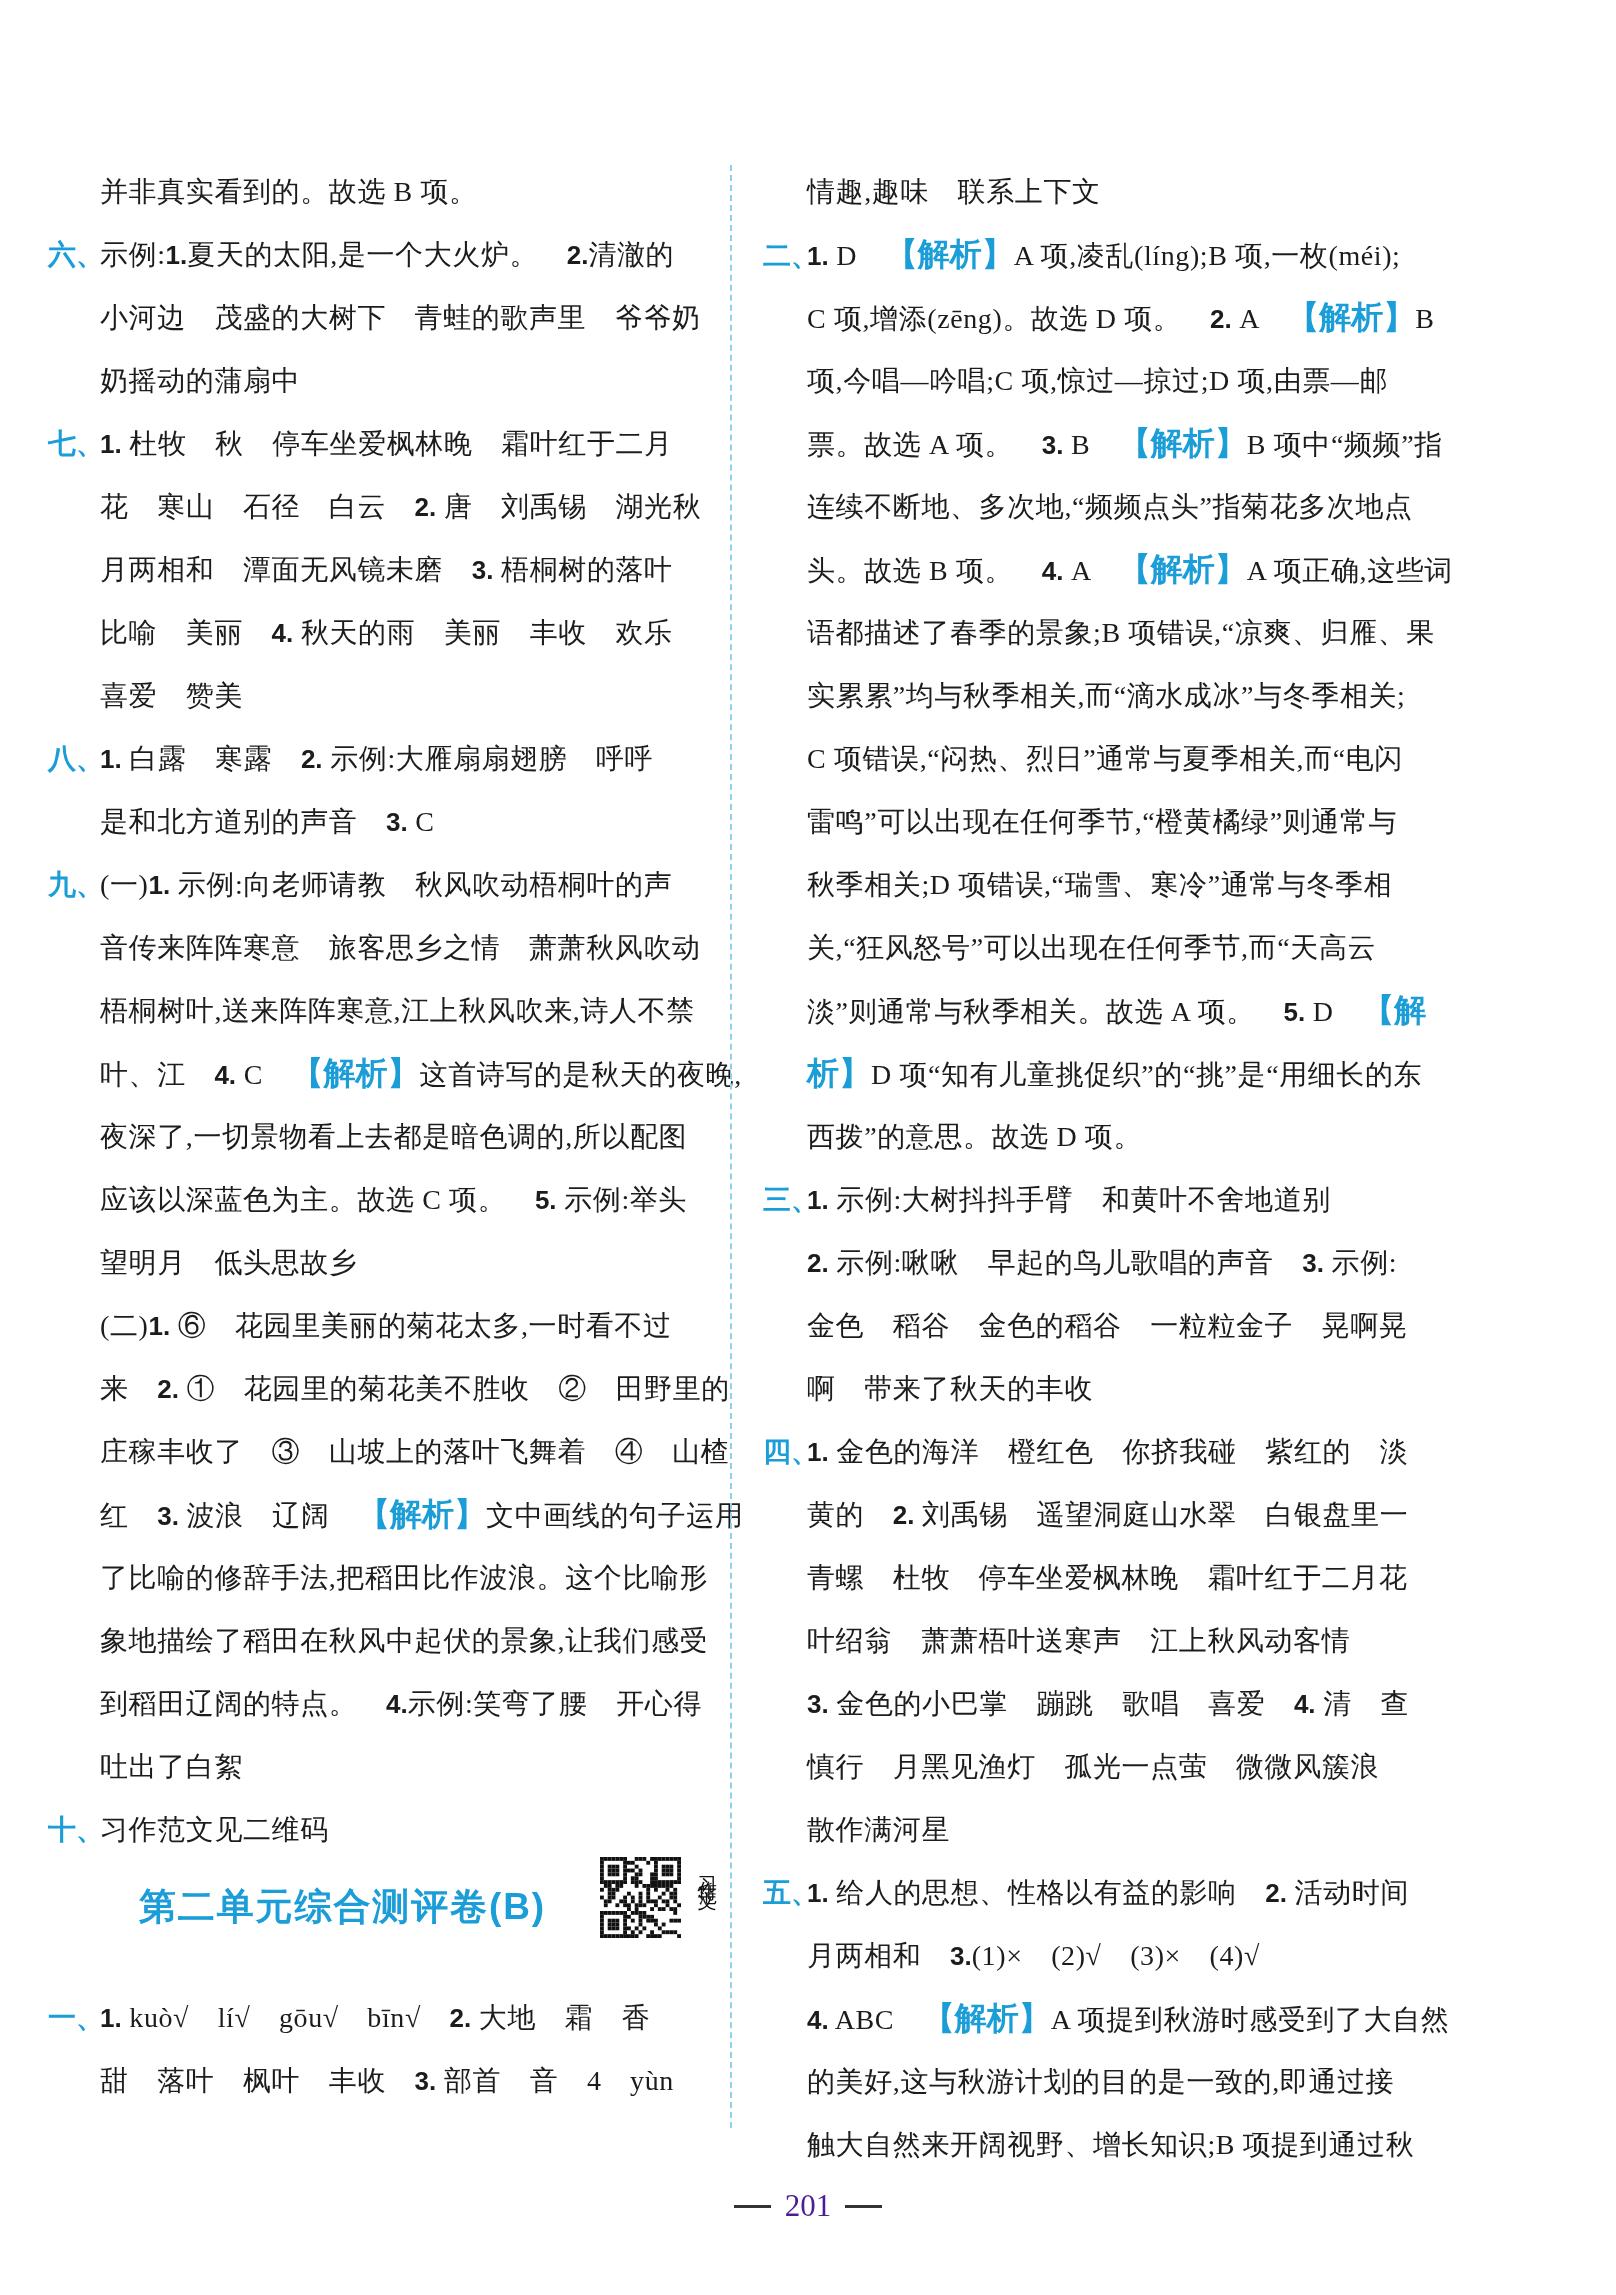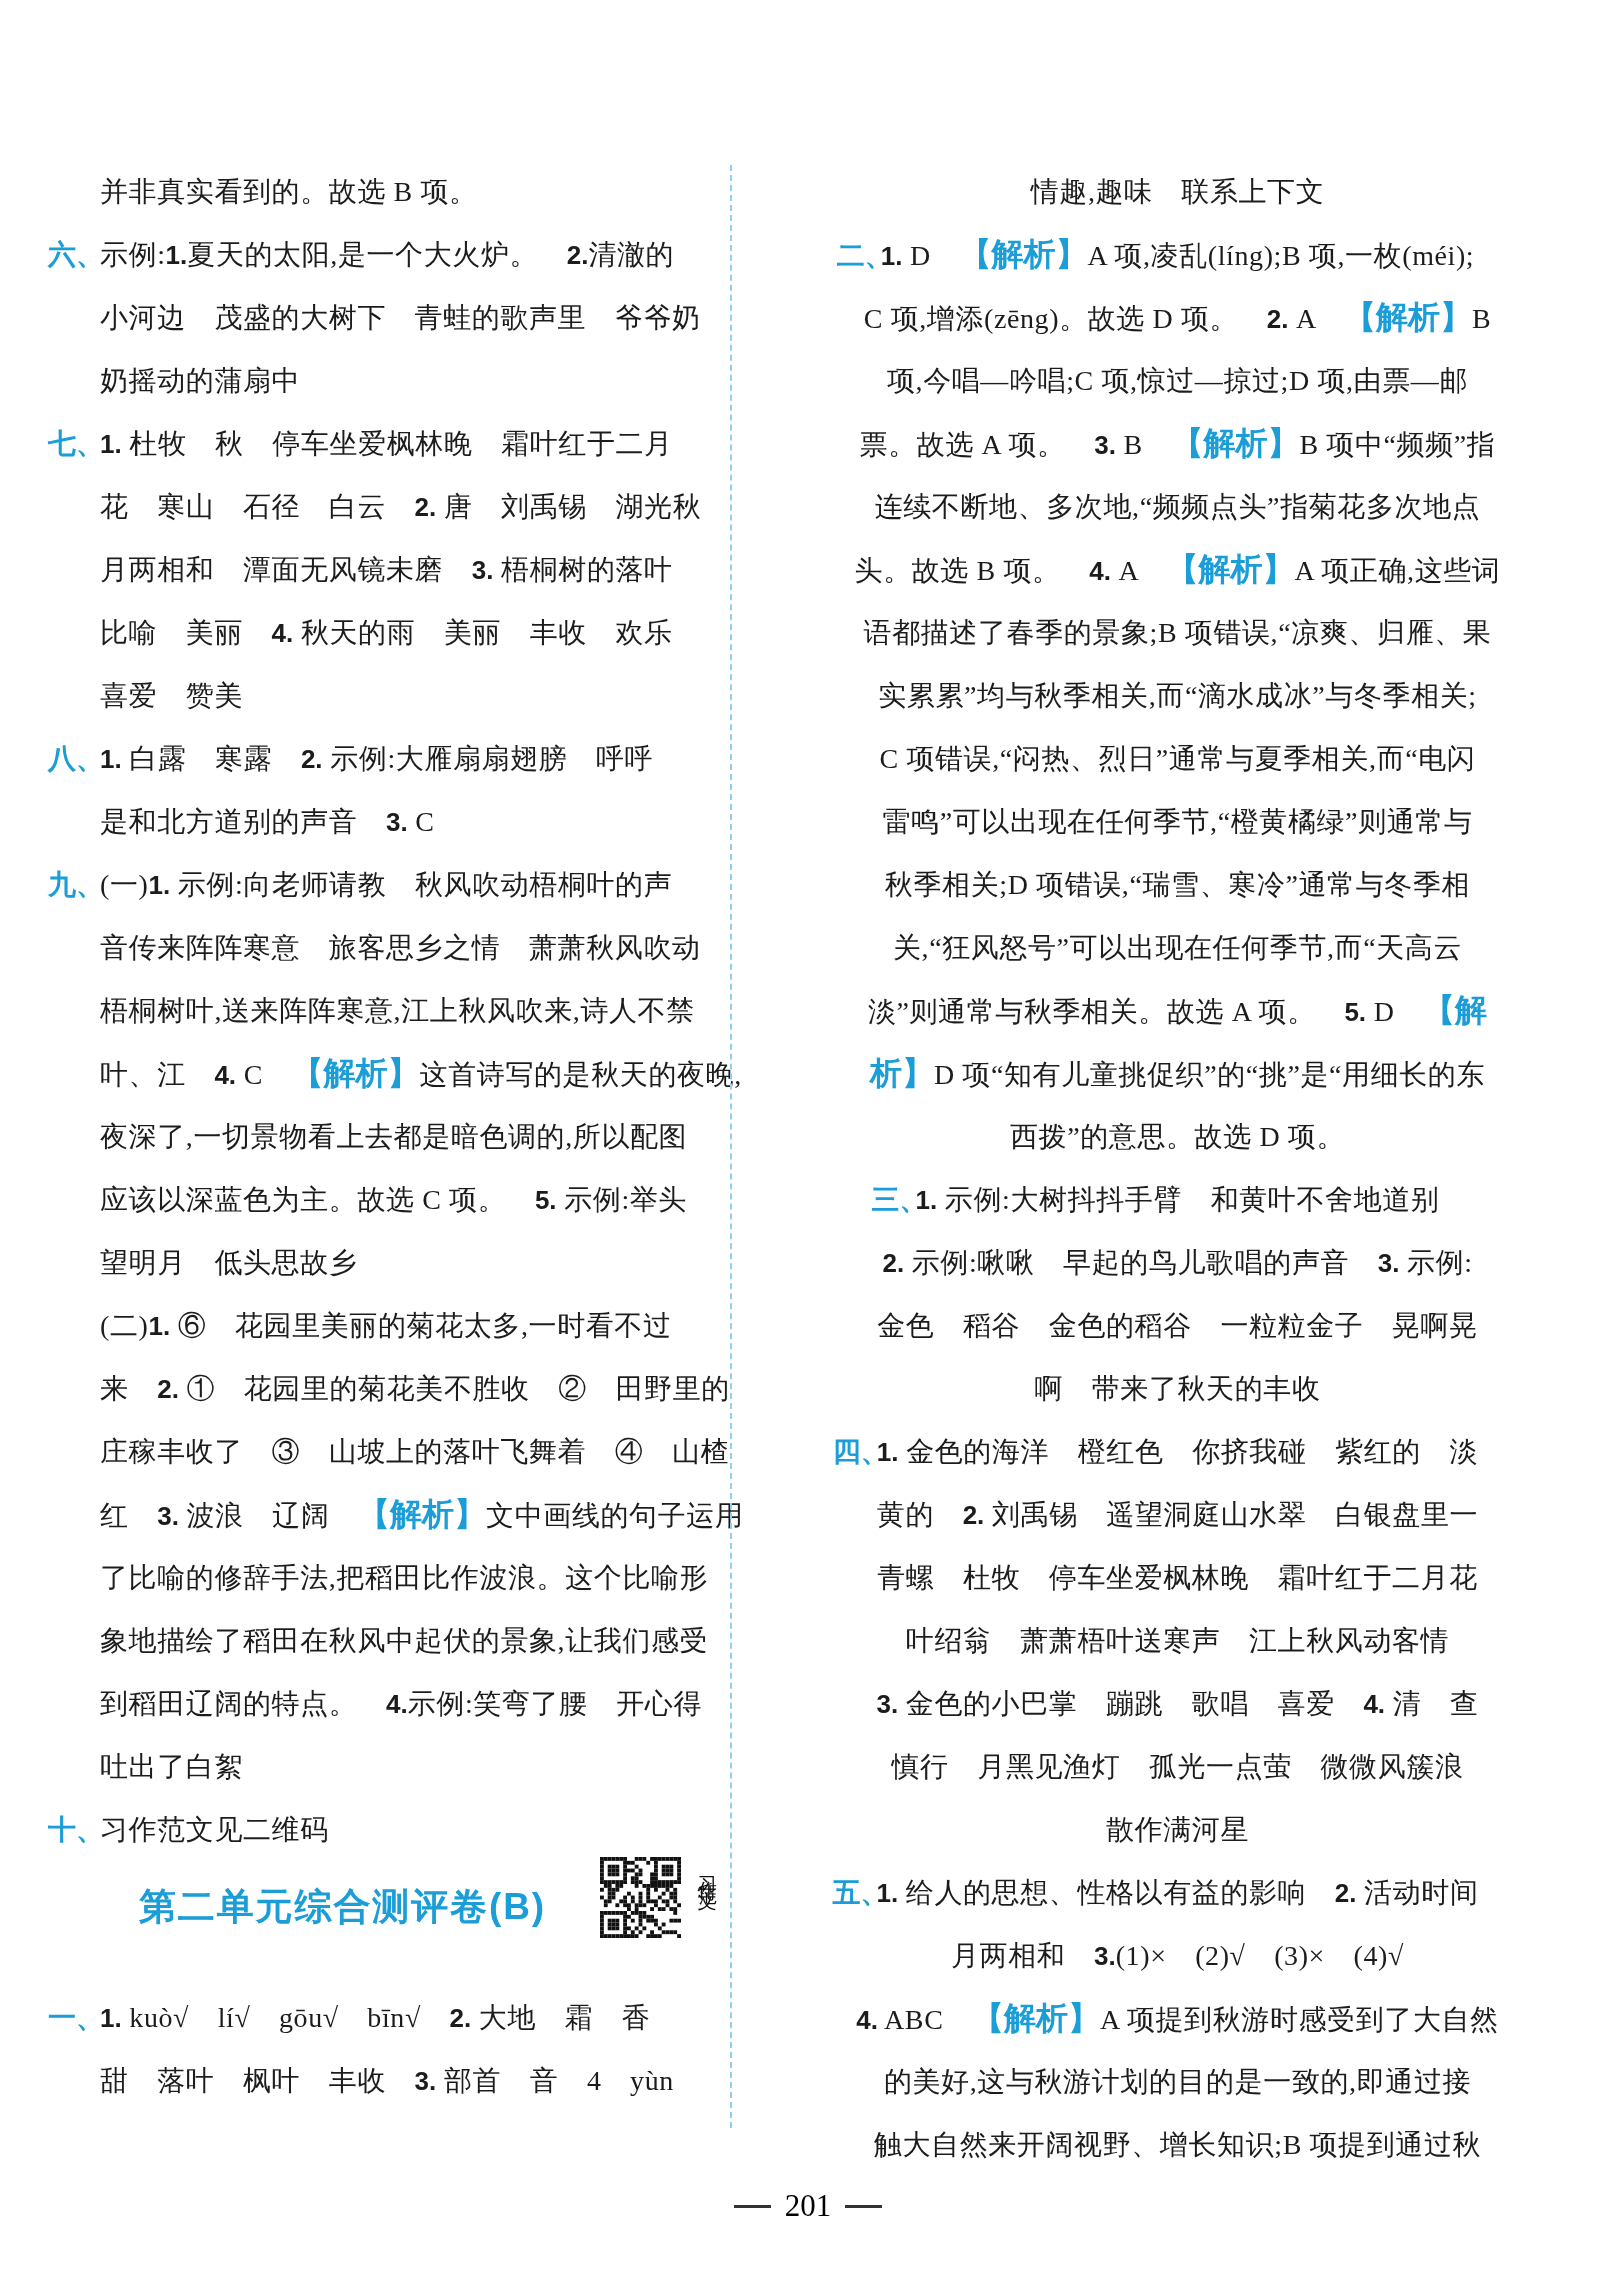--- a/index.html
+++ b/index.html
@@ -1,21 +1,21 @@
 <!DOCTYPE html>
 <html style="--accent: #1b9dd8; --divider: #8fd0ec; --ink: #1c1c1c;font-size:10.3px"><head>
 <meta charset="utf-8">
 <style>
   html,body{margin:0;padding:0;background:#ffffff;}
   body{width:1616px;height:2295px;position:relative;overflow:hidden;
        font-family:"Liberation Serif","DejaVu Serif",serif;color:var(--ink,#1c1c1c);}
   .page{position:absolute;inset:0;background:#fff;}
   .col{position:absolute;top:160px;}
   .col-left{left:48px;width:672px;}
-  .col-right{left:763px;width:785px;text-align:center;}
+  .col-right{left:763px;width:785px;}
   .line{height:63px;line-height:63px;white-space:nowrap;
         font-size:28px;letter-spacing:0.6px;}
   .col-left .line{padding-left:52px;}
   .col-right .line{padding-left:44px;}
   .marker{display:inline-block;color:var(--accent,#1b9dd8);
           font-family:"Liberation Sans","DejaVu Sans",sans-serif;font-weight:700;
           font-size:28px;letter-spacing:0;}
   .col-left .marker{width:52px;margin-left:-52px;}
   .col-right .marker{width:44px;margin-left:-44px;}
   .seg-p{letter-spacing:0.6px;}
@@ -30,21 +30,21 @@
               font-family:"Liberation Sans","DejaVu Sans",sans-serif;font-weight:700;
               font-size:37px;letter-spacing:1.9px;white-space:nowrap;}
   .qr{position:absolute;right:39px;top:-3.9px;width:81px;height:81px;}
   .qr svg{display:block;}
   .qr-label{position:absolute;right:1.3px;top:0px;writing-mode:vertical-rl;
             font-size:19.4px;letter-spacing:4.5px;line-height:23px;color:#111;
             font-family:"Liberation Serif","DejaVu Serif",serif;}
   .divider{position:absolute;left:730px;top:165px;height:1963px;width:0;
            border-left:2.6px dashed var(--divider,#8fd0ec);}
   .page-num{position:absolute;top:2186px;left:0;right:0;text-align:center;
-            font-size:31px;line-height:39px;color:#000000;}
+            font-size:31px;line-height:39px;color:#4c1d95;}
   .page-num .dash{display:inline-block;width:37px;height:2.6px;background:#333;
                   vertical-align:middle;margin:0 14px 5.2px 14px;}
 </style>
 </head>
 <body>
 
 <div class="page">
   <div class="col col-left" id="col-left">
       <div class="line"><span class="seg-p">并非真实看到的。故选 B 项。</span></div>
       <div class="line"><span class="marker">六、</span><span class="seg-p">示例:</span><span class="seg-n">1.</span><span class="seg-p">夏天的太阳,是一个大火炉。　</span><span class="seg-n">2.</span><span class="seg-p">清澈的</span></div>

